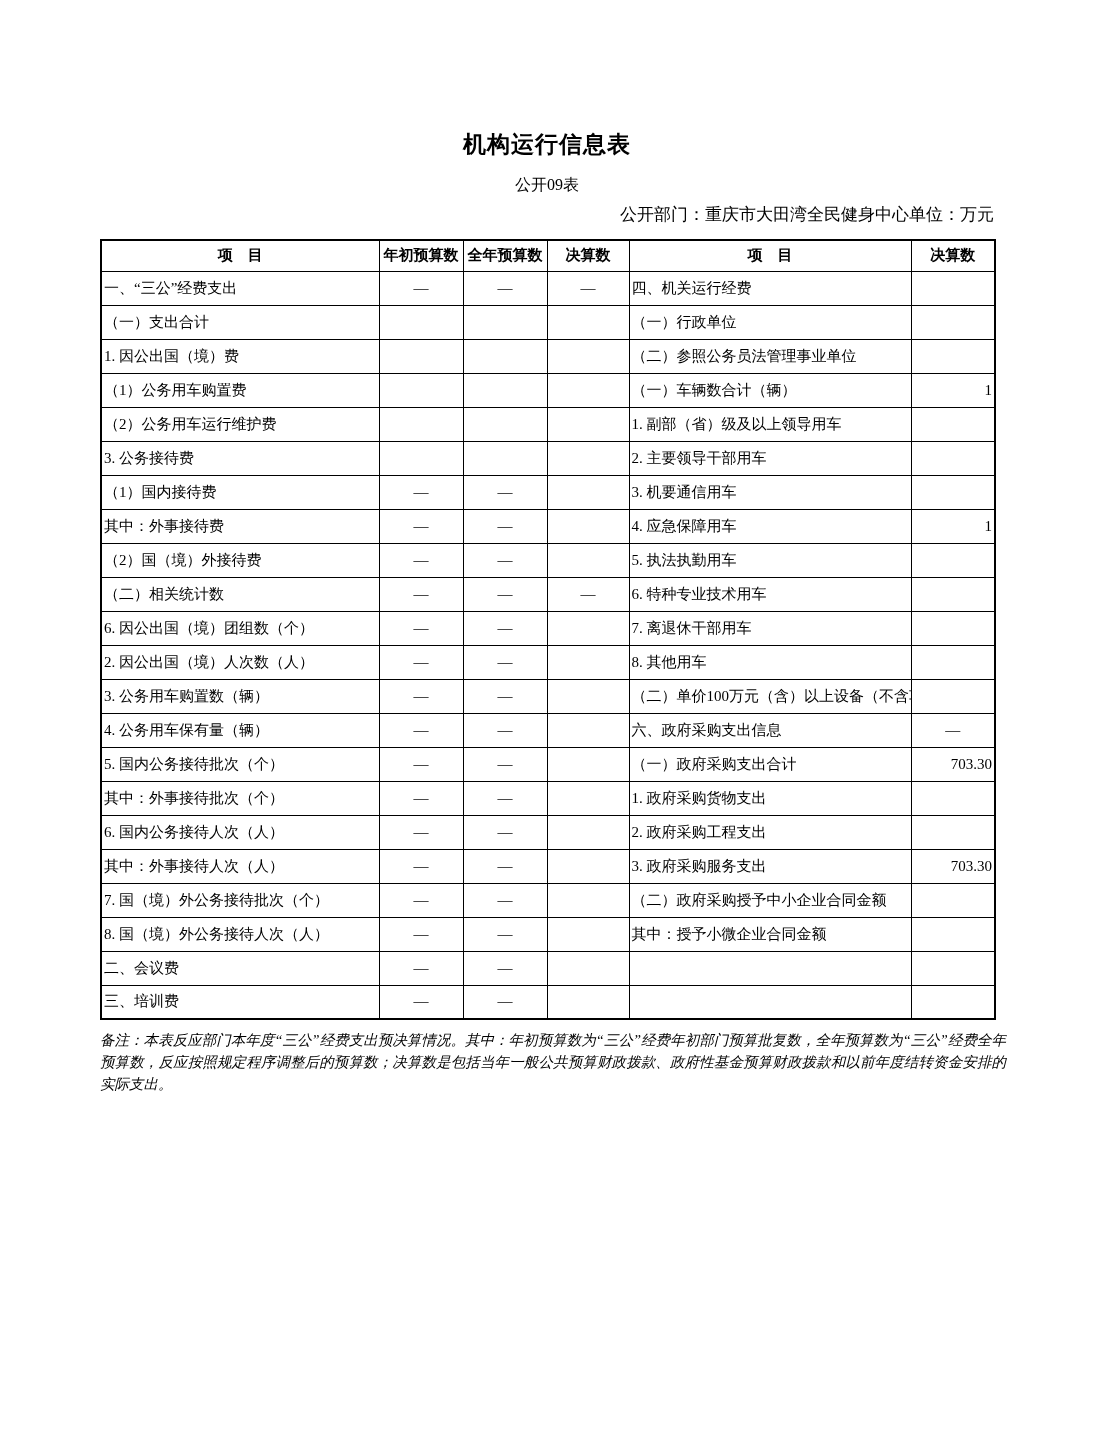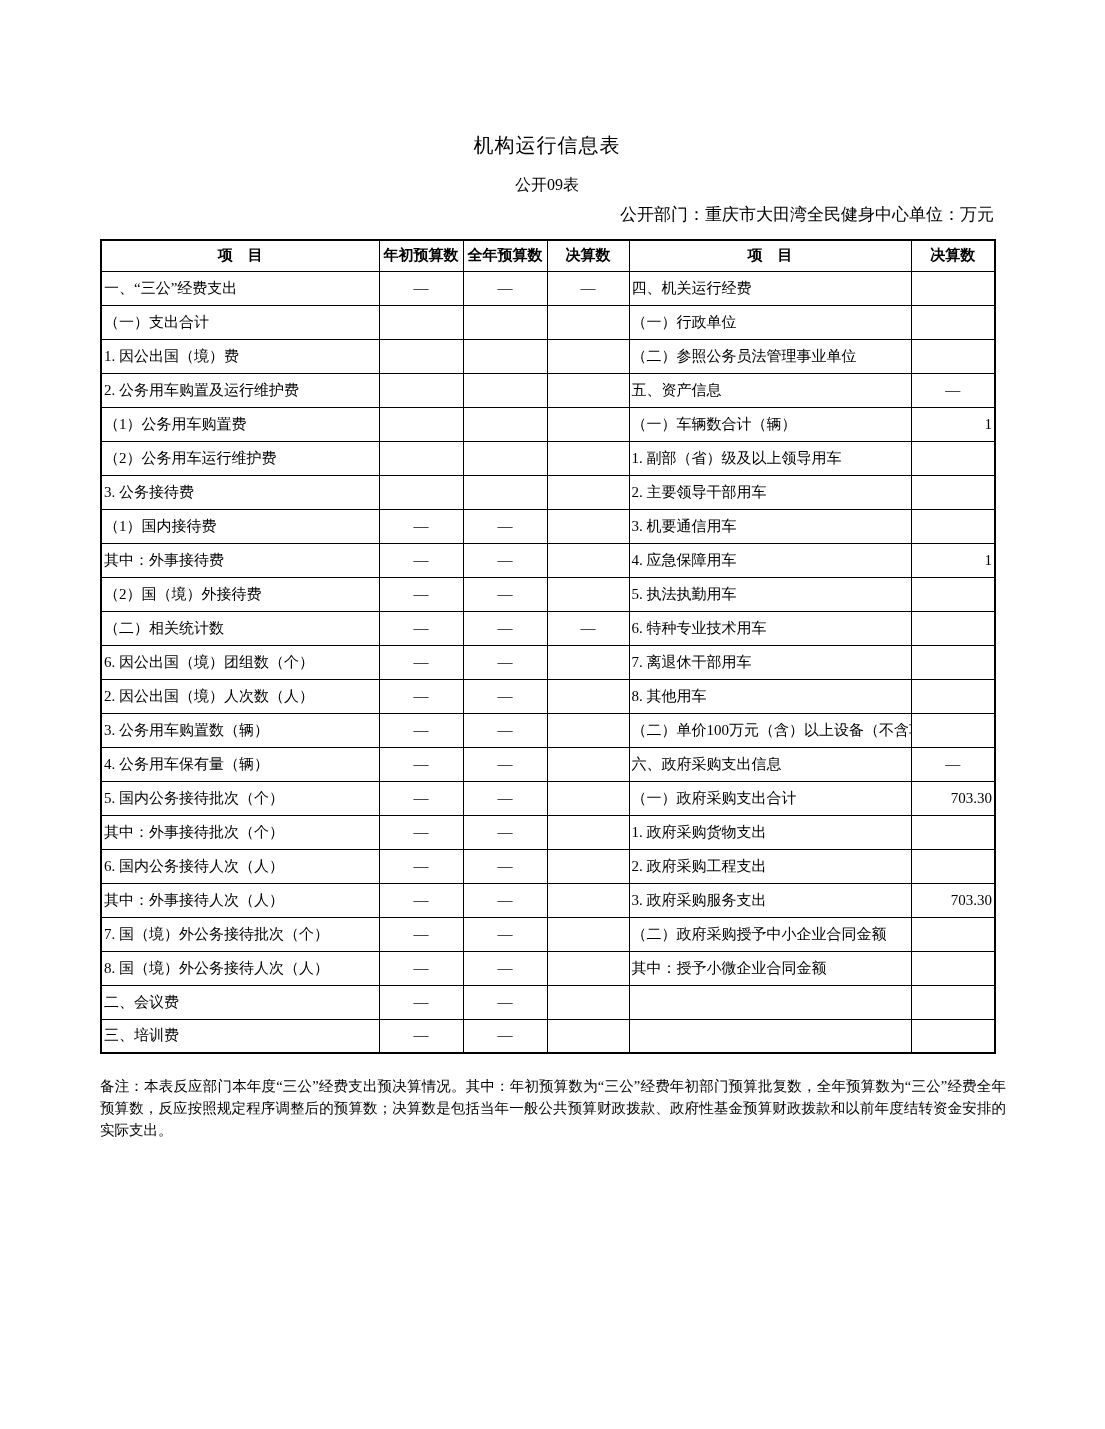--- a/index.html
+++ b/index.html
@@ -3,21 +3,21 @@
 <meta charset="utf-8">
 <style>
   html,body{margin:0;padding:0;background:#fff;}
   .page{
     width:1105px;height:1429px;background:#ffffff;position:relative;
     font-family:"Liberation Serif","DejaVu Serif",serif;color:#000;
     box-sizing:border-box;padding:130px 0 0 100px;
   }
   .content{width:894px;}
   .doc-title{
-    text-align:center;font-size:20px;font-weight:normal;letter-spacing:1px;
+    text-align:center;font-size:23px;font-weight:bold;letter-spacing:1px;
     height:30px;line-height:30px;
   }
   .meta-line{
     text-align:center;font-size:16px;margin-top:14px;height:22px;line-height:22px;
   }
   .dept-line{
     display:flex;justify-content:flex-end;align-items:flex-end;
     font-size:17px;margin-top:6px;height:26px;line-height:26px;
   }
   table.info{
@@ -39,22 +39,23 @@
   td.label{text-align:left;}
   td.val{text-align:center;}
   td.num{text-align:right;padding-right:4px;}
   td.small{font-size:12px;}
   .ind0{padding-left:5px;margin-left:45px;}
   .ind1{padding-left:23px;}
   .ind2{padding-left:46px;}
   .ind3{padding-left:64px;}
   .ind4{padding-left:86px;}
   .note{
-    width:906px;margin-top:21px;font-size:14.5px;line-height:1.52;
+    width:906px;margin-top:9px;font-size:14.5px;line-height:1.52;
     text-align:justify;
+    font-style:italic;
   }
 </style>
 </head>
 <body>
 
 <div class="page">
   <div class="content">
     <div class="doc-title">机构运行信息表</div>
     <div class="meta-line">公开09表</div>
     <div class="dept-line">
@@ -100,28 +101,20 @@
           </tr>
           <tr>
             <td class="label ind2">1. 因公出国（境）费</td>
             <td class="val"></td>
             <td class="val"></td>
             <td class="val"></td>
             <td class="label ind1">（二）参照公务员法管理事业单位</td>
             <td class="num"></td>
           </tr>
           <tr>
-            <td class="label ind2">2. 公务用车购置及运行维护费</td>
-            <td class="val"></td>
-            <td class="val"></td>
-            <td class="val"></td>
-            <td class="label ind0">五、资产信息</td>
-            <td class="val">—</td>
-          </tr>
-          <tr>
             <td class="label ind3">（1）公务用车购置费</td>
             <td class="val"></td>
             <td class="val"></td>
             <td class="val"></td>
             <td class="label ind1">（一）车辆数合计（辆）</td>
             <td class="num">1</td>
           </tr>
           <tr>
             <td class="label ind3">（2）公务用车运行维护费</td>
             <td class="val"></td>

